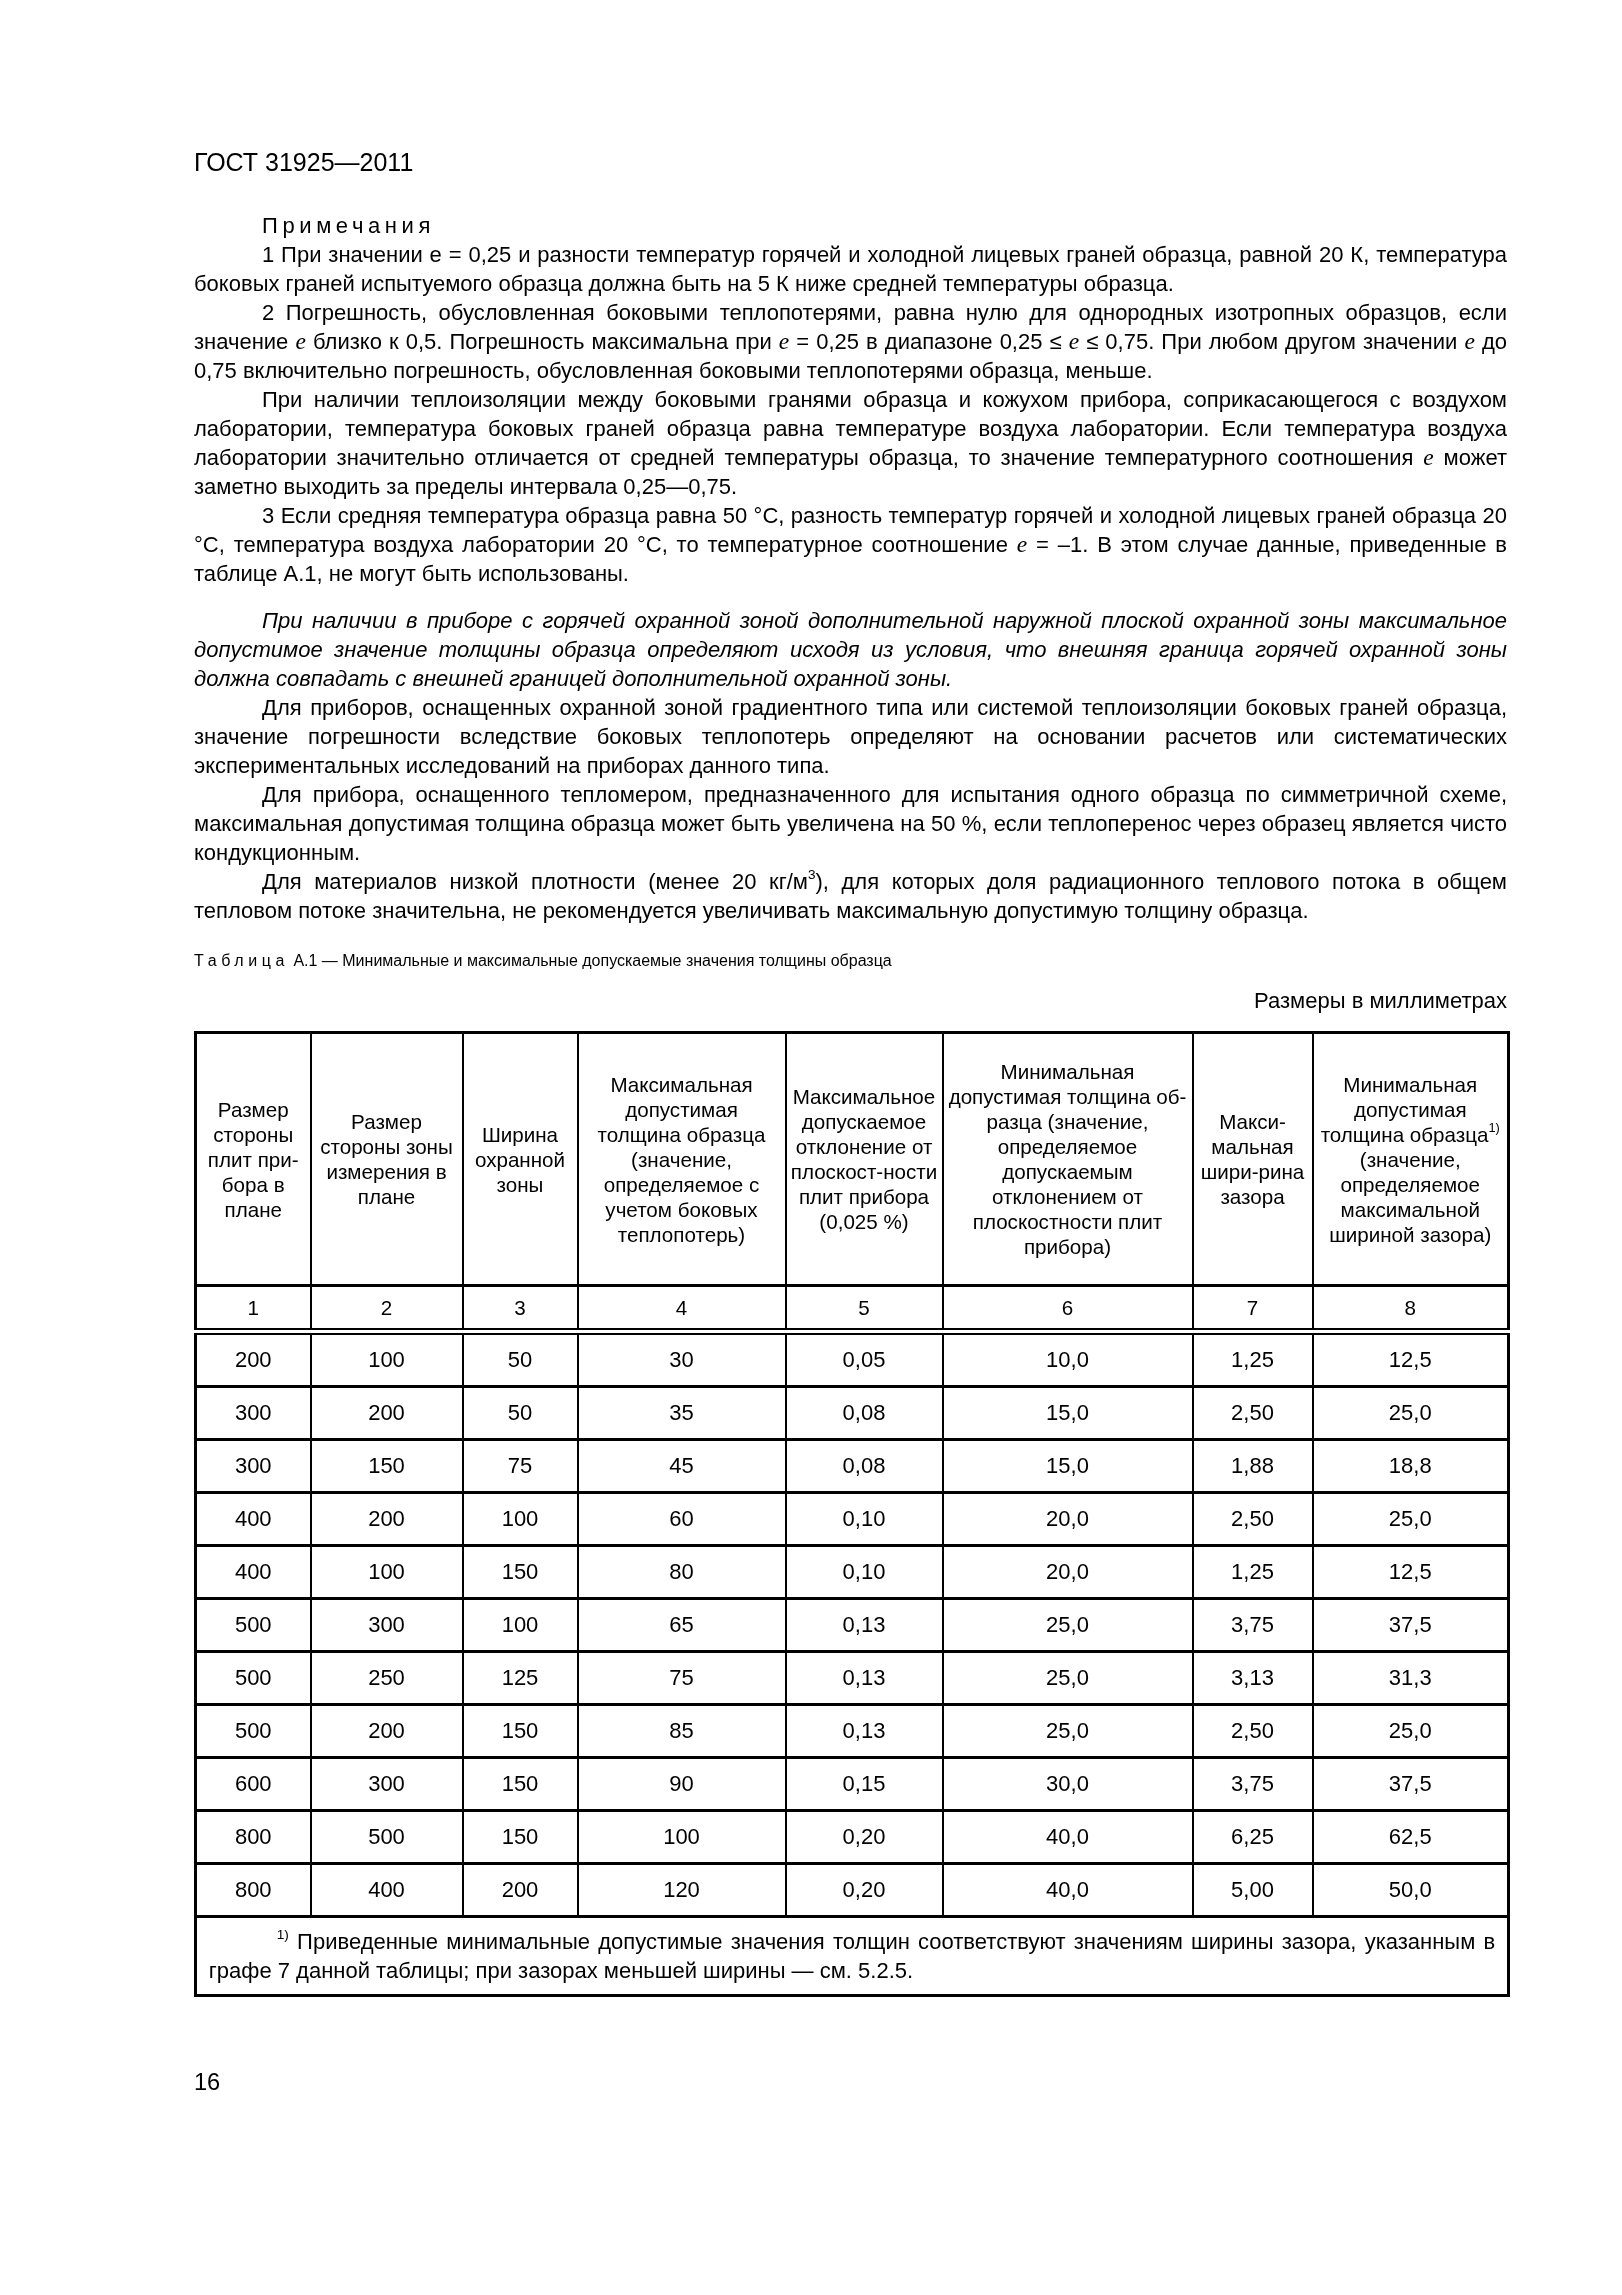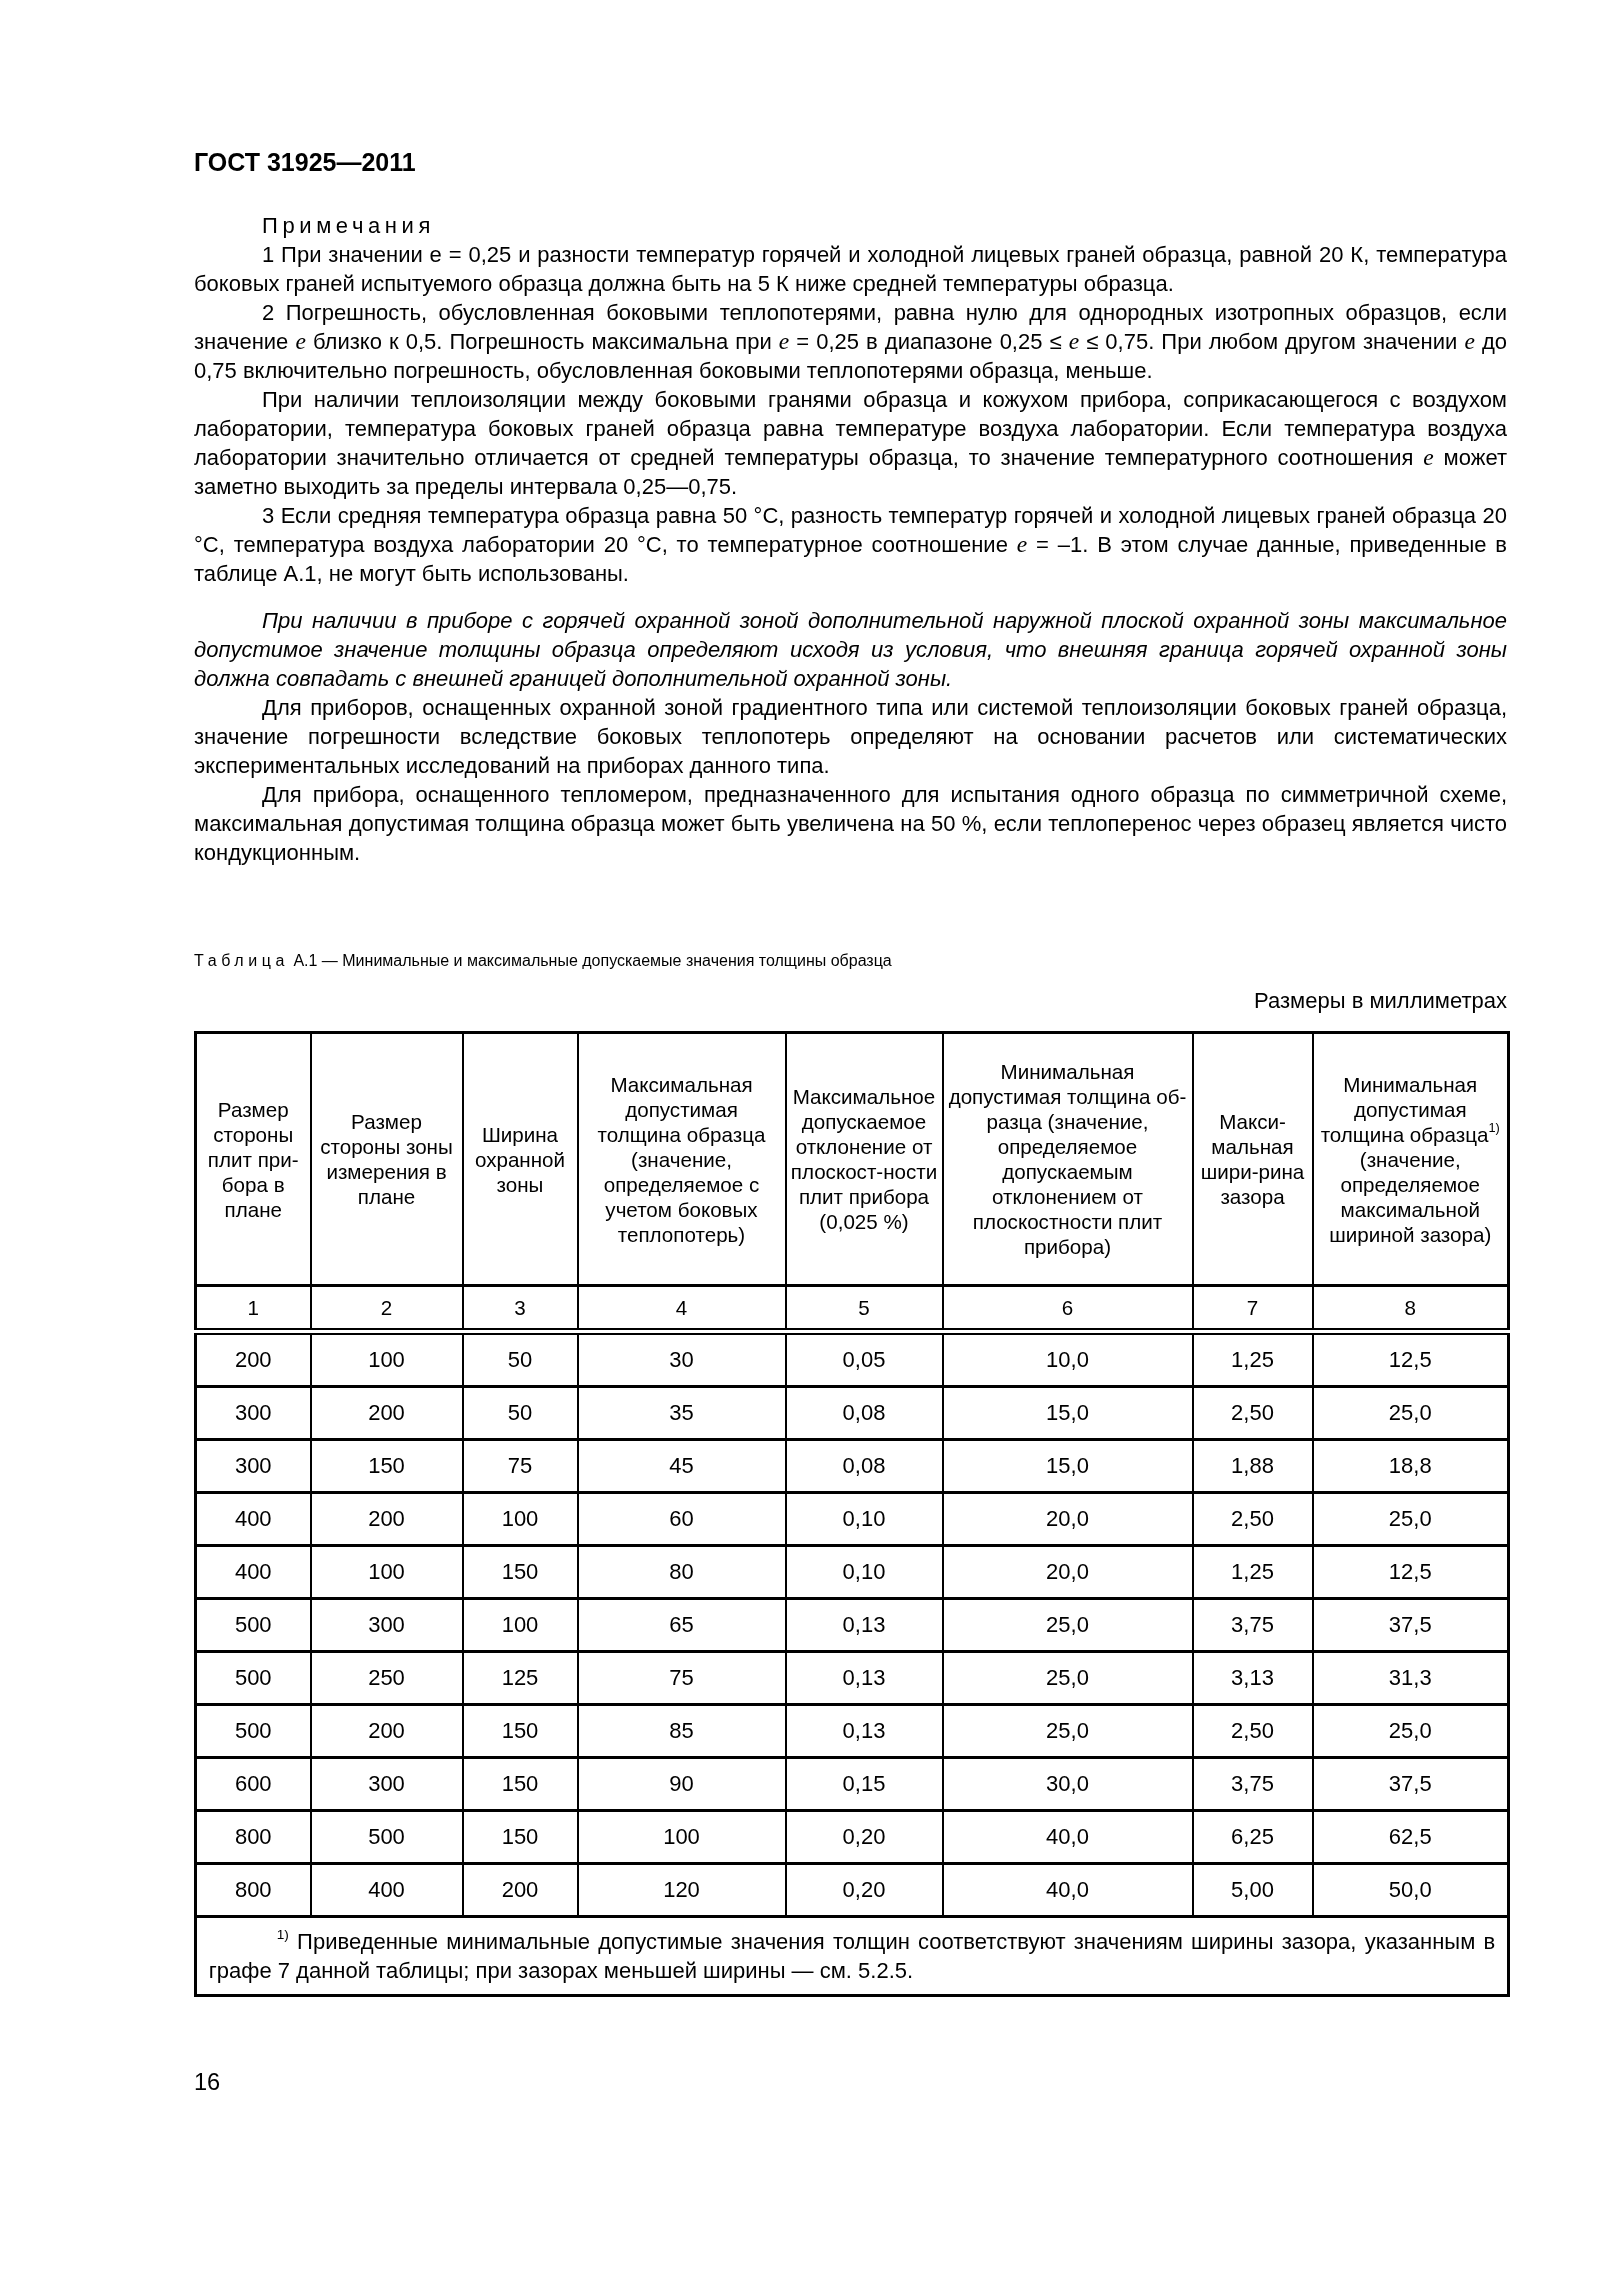--- a/index.html
+++ b/index.html
@@ -2,21 +2,21 @@
 <html style="font-size:10.5px"><head>
 <meta charset="utf-8">
 <style>
   html, body { margin: 0; padding: 0; background: #ffffff; }
   body {
     width: 1623px; height: 2295px; position: relative; overflow: hidden;
     font-family: "Liberation Sans", sans-serif; color: #000;
   }
   .page-header {
     position: absolute; left: 194px; top: 148px;
-    font-size: 25px; font-weight: bold; letter-spacing: 0px;
+    font-size: 25px; font-weight: normal; letter-spacing: 0px;
   }
   .body-text {
     position: absolute; left: 194px; top: 211px; width: 1313px;
     font-size: 22px; line-height: 29px;
   }
   .body-text p { margin: 0; text-align: justify; text-indent: 68px; }
   .body-text p.notes-title { letter-spacing: 4.6px; }
   .body-text p.gap { margin-top: 18.3px; font-style: italic; }
   .body-text i { font-style: italic; font-family: "Liberation Serif", serif; font-size: 23.6px; }
   sup { font-size: 0.62em; line-height: 0; vertical-align: 0.75em; }
@@ -71,20 +71,21 @@
 <div class="body-text">
   <p class="notes-title">Примечания</p>
   <p><span>1 При значении e = 0,25 и разности температур горячей и холодной лицевых граней образца, равной 20 К, температура боковых граней испытуемого образца должна быть на 5 К ниже средней температуры образца.</span></p>
   <p><span>2 Погрешность, обусловленная боковыми теплопотерями, равна нулю для однородных изотропных образцов, если значение </span><i>e</i><span> близко к 0,5. Погрешность максимальна при </span><i>e</i><span> = 0,25 в диапазоне 0,25 ≤ </span><i>e</i><span> ≤ 0,75. При любом другом значении </span><i>e</i><span> до 0,75 включительно погрешность, обусловленная боковыми теплопотерями образца, меньше.</span></p>
   <p><span>При наличии теплоизоляции между боковыми гранями образца и кожухом прибора, соприкасающегося с воздухом лаборатории, температура боковых граней образца равна температуре воздуха лаборатории. Если температура воздуха лаборатории значительно отличается от средней температуры образца, то значение температурного соотношения </span><i>e</i><span> может заметно выходить за пределы интервала 0,25—0,75.</span></p>
   <p><span>3 Если средняя температура образца равна 50 °С, разность температур горячей и холодной лицевых граней образца 20 °С, температура воздуха лаборатории 20 °С, то температурное соотношение </span><i>e</i><span> = –1. В этом случае данные, приведенные в таблице А.1, не могут быть использованы.</span></p>
 
   <p class="gap">При наличии в приборе с горячей охранной зоной дополнительной наружной плоской охранной зоны максимальное допустимое значение толщины образца определяют исходя из условия, что внешняя граница горячей охранной зоны должна совпадать с внешней границей дополнительной охранной зоны.</p>
   <p>Для приборов, оснащенных охранной зоной градиентного типа или системой теплоизоляции боковых граней образца, значение погрешности вследствие боковых теплопотерь определяют на основании расчетов или систематических экспериментальных исследований на приборах данного типа.</p>
   <p>Для прибора, оснащенного тепломером, предназначенного для испытания одного образца по симметричной схеме, максимальная допустимая толщина образца может быть увеличена на 50 %, если теплоперенос через образец является чисто кондукционным.</p>
+  <p><span>Для материалов низкой плотности (менее 20 кг/м</span><sup>3</sup><span>), для которых доля радиационного теплового потока в общем тепловом потоке значительна, не рекомендуется увеличивать максимальную допустимую толщину образца.</span></p>
 </div>
 
 <div class="table-caption">
   <span class="spaced">Таблица</span><span> А.1 — Минимальные и максимальные допускаемые значения толщины образца</span>
 </div>
 <div class="units-label">Размеры в миллиметрах</div>
 
 <table class="data-table">
   <colgroup>
     <col style="width:115px">

